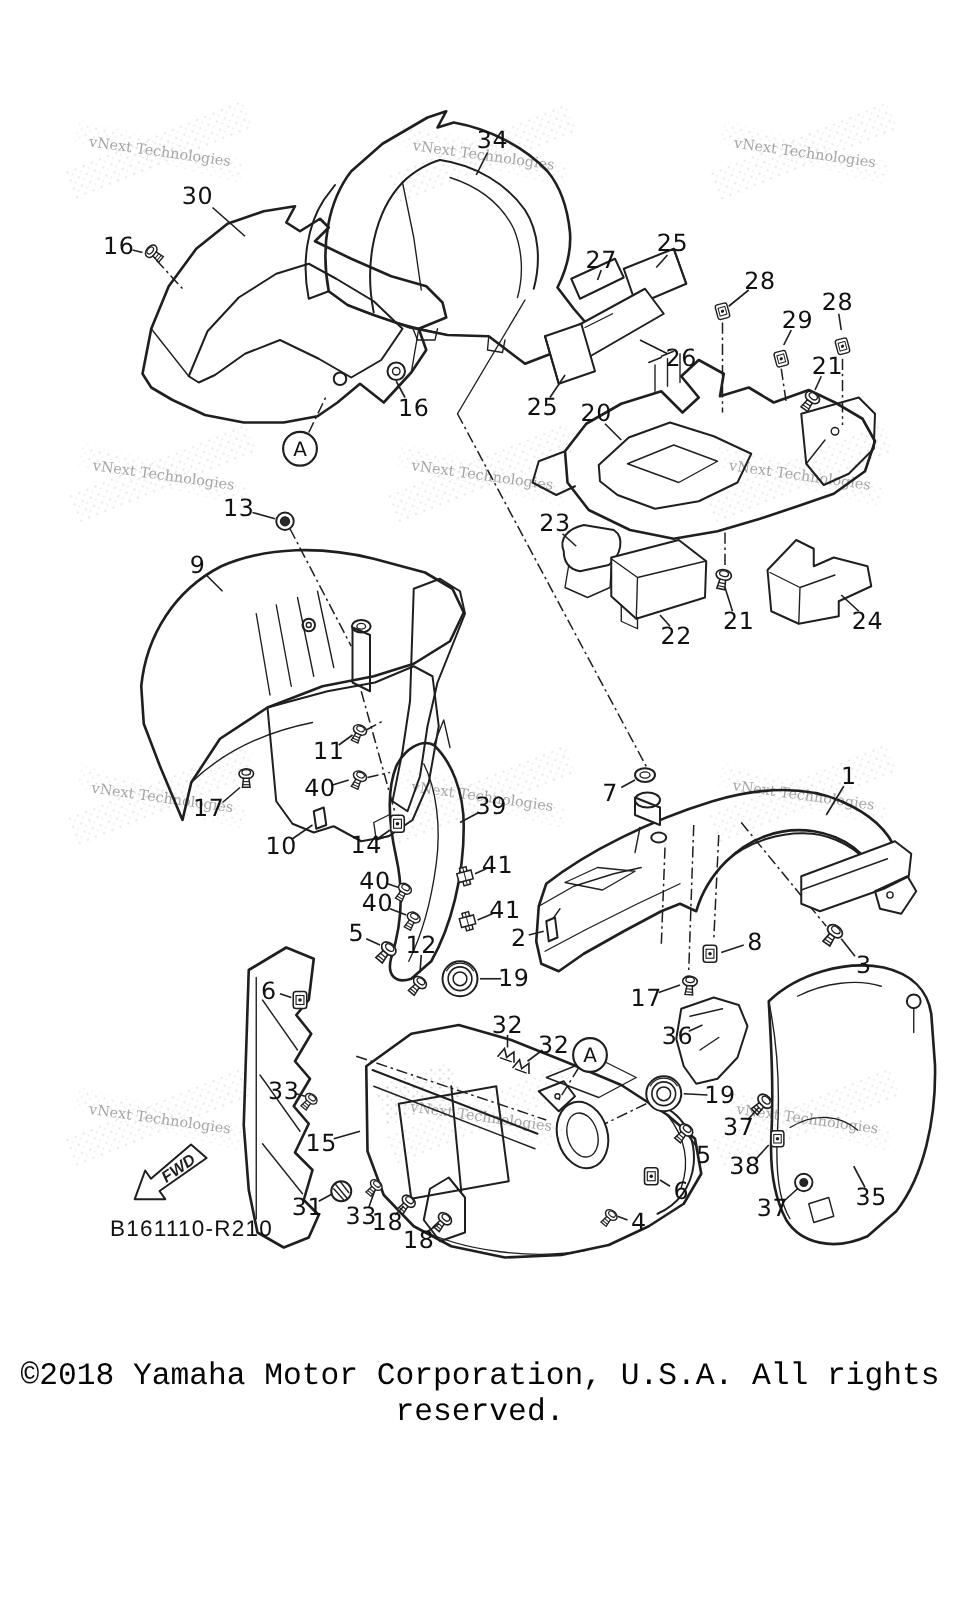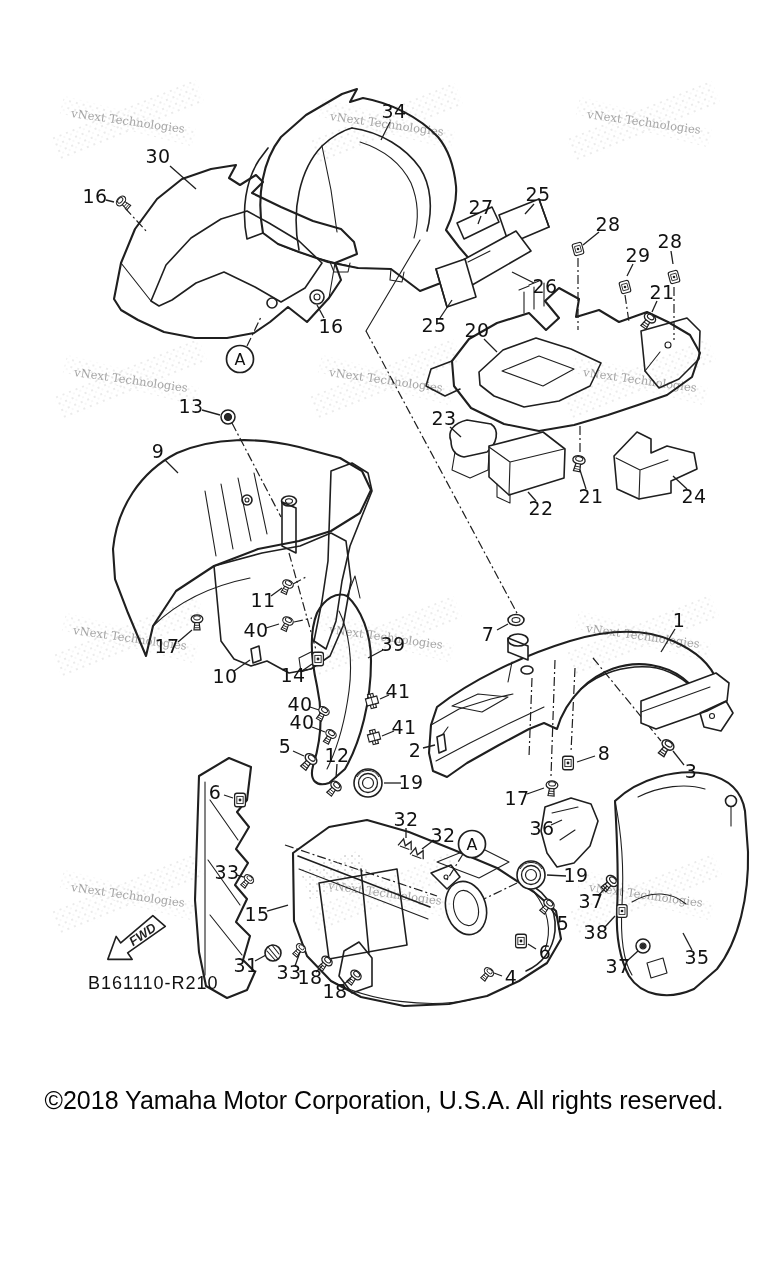--- a/index.html
+++ b/index.html
@@ -12,21 +12,21 @@
   svg{display:block;}
   .ink{stroke:#1f1f1f;fill:none;stroke-width:1.6;stroke-linejoin:round;stroke-linecap:round;}
   .ink-thick{stroke:#1f1f1f;fill:none;stroke-width:2.1;stroke-linejoin:round;stroke-linecap:round;}
   .ink-fill{stroke:#1f1f1f;fill:#ffffff;stroke-width:1.6;stroke-linejoin:round;}
   .dark{fill:#2a2a2a;stroke:#1f1f1f;}
   .dashdot{stroke:#1f1f1f;fill:none;stroke-width:1.2;stroke-dasharray:9 3 2 3;}
   .thin{stroke-width:1.1;}
   #copyright{
     position:absolute;left:0;top:1086px;width:768px;text-align:center;
     font-size:25px;color:#050505;letter-spacing:0px;
-    font-family:Liberation Sans, sans-serif;
+    font-family:Liberation Mono, monospace;
   }
 </style>
 </head>
 <body>
 
 <div id="stage">
 <svg id="diagram" width="768" height="1280" viewBox="0 0 768 1280" xmlns="http://www.w3.org/2000/svg">
   <defs>
     <pattern id="sp" width="7" height="7" patternUnits="userSpaceOnUse">
       <circle cx="2" cy="2" r="0.9" fill="#b5b5b5"></circle>

